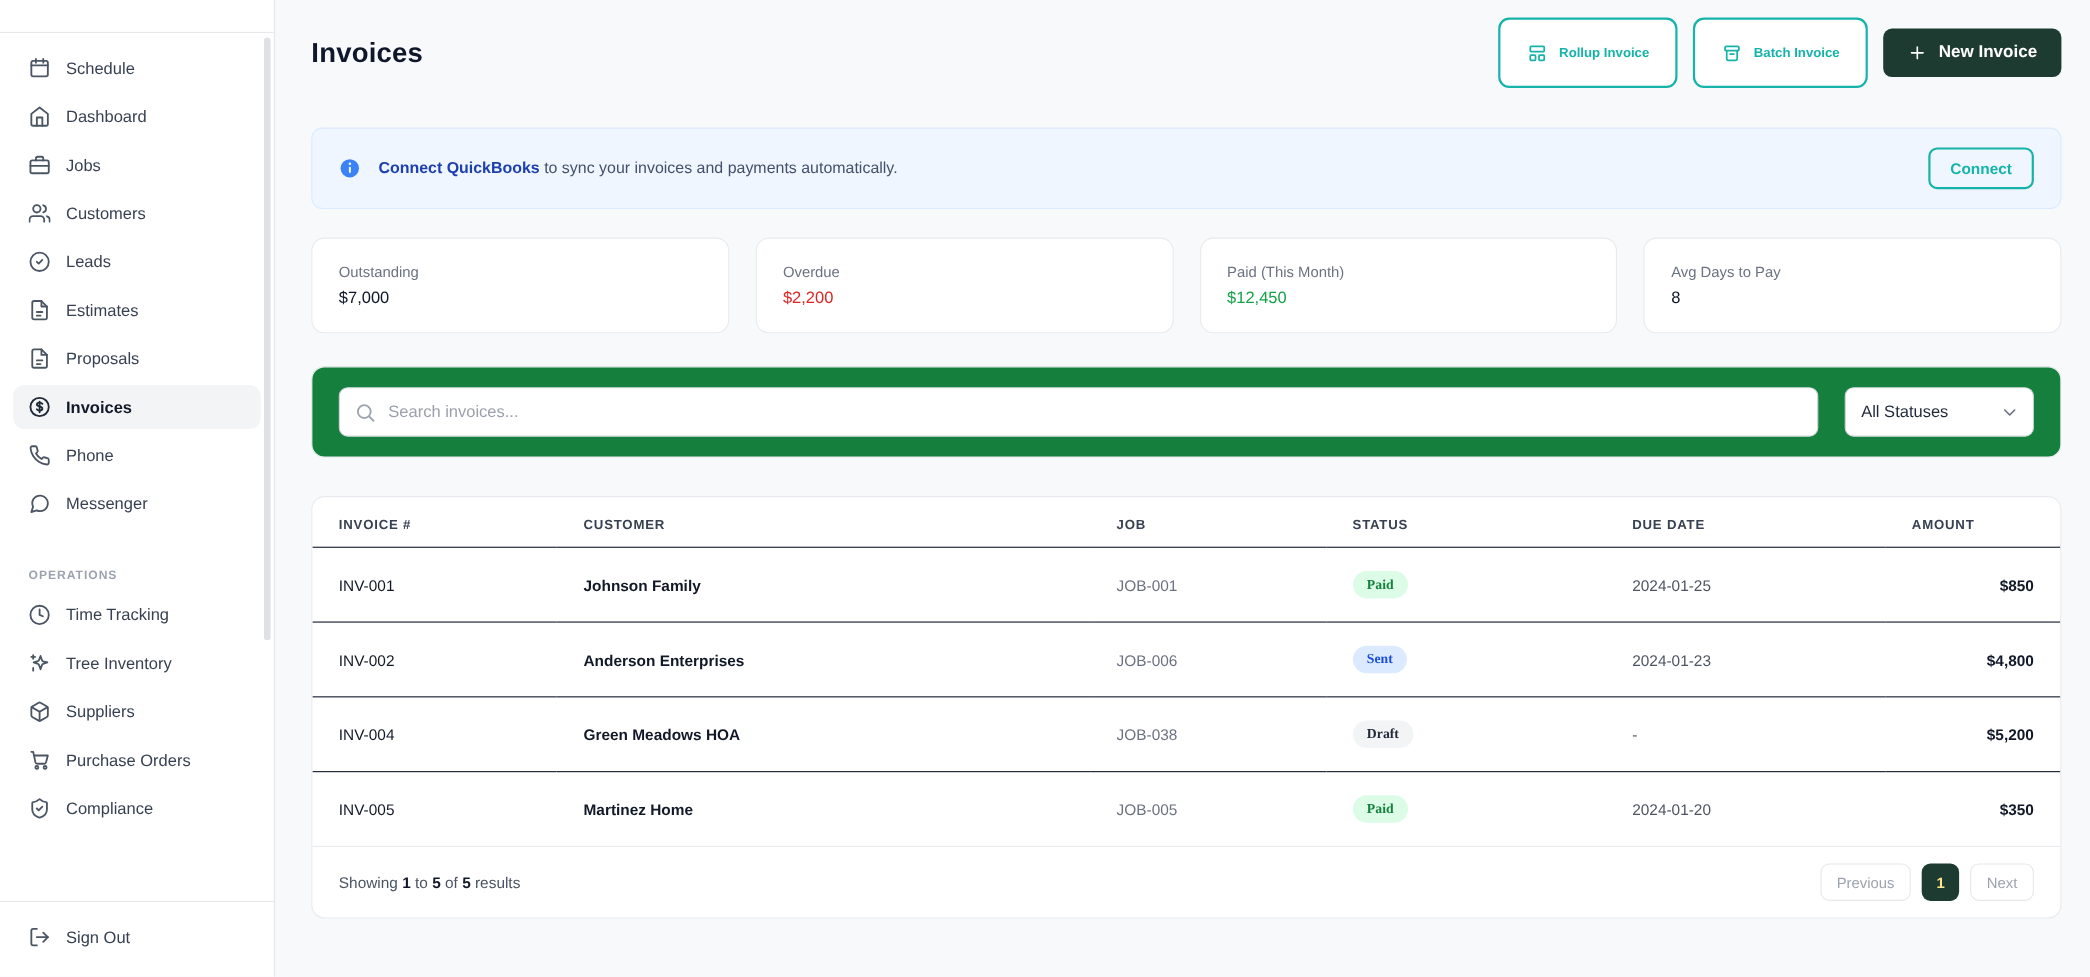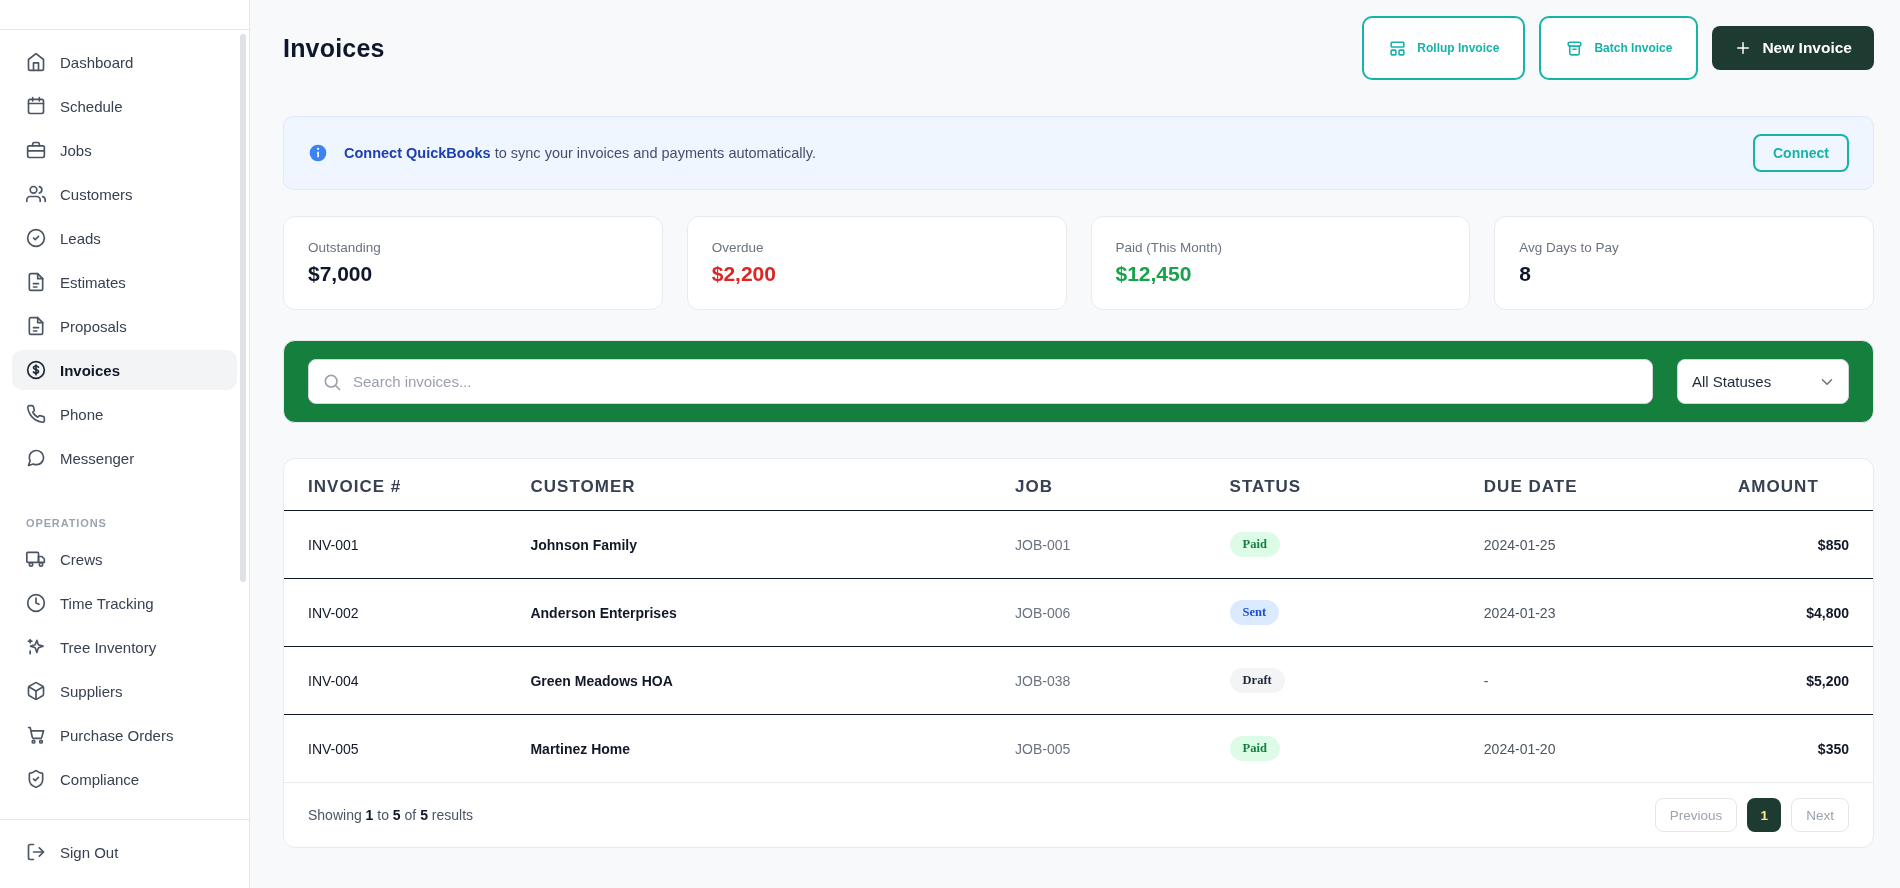--- a/index.html
+++ b/index.html
@@ -34,38 +34,38 @@
   .banner-icon { display:flex; }
   .banner-icon svg { width:20px; height:20px; }
   .banner-text { flex:1; font-size:14.5px; color:#44506b; }
   .banner-text b { color:#1e40af; font-weight:700; }
   .btn-connect { height:38px; padding:0 18px; background:transparent; border:2px solid #16b3aa; border-radius:8px; color:#16b3aa; font-weight:700; font-size:14px; font-family:inherit; cursor:pointer; }
 
   
   .stats { display:flex; gap:24px; margin-top:26px; }
   .stat-card { flex:1; background:#fff; border:1px solid #e8eaed; border-radius:12px; padding:23px 24px; }
   .stat-label { font-size:13.5px; color:#6b7280; margin-bottom:7px; }
-  .stat-value { font-size:21px; font-weight:700; }
+  .stat-value { font-size:15px; font-weight:400; }
   .v-dark { color:#0f172a; } .v-red { color:#dc2626; } .v-green { color:#16a34a; }
 
   
   .filter-card { margin-top:30px; background:#15803d; border:1px solid #e8eaed; border-radius:12px; padding:18px 24px; display:flex; align-items:center; gap:24px; }
   .search-box { flex:1; position:relative; }
   .search-icon { position:absolute; left:14px; top:12.5px; color:#9ca3af; display:flex; }
   .search-icon svg { width:20px; height:20px; }
   .search-input { width:100%; height:45px; border:1px solid #d1d5db; border-radius:8px; padding:0 14px 0 44px; font-size:15px; color:#111827; font-family:inherit; outline:none; background:#fff; }
   .search-input::placeholder { color:#9aa1ad; }
   .status-select { flex:0 0 172px; height:45px; border:1px solid #d1d5db; border-radius:8px; background:#fff; display:flex; align-items:center; justify-content:space-between; padding:0 12px 0 14px; font-size:15px; color:#1f2937; cursor:pointer; }
   .status-select svg { width:18px; height:18px; color:#6b7280; }
 
   
   .table-card { margin-top:35px; background:#fff; border:1px solid #e8eaed; border-radius:12px; overflow:hidden; }
   table { width:100%; border-collapse:collapse; table-layout:fixed; }
   col.c1{width:14%} col.c2{width:30.5%} col.c3{width:13.5%} col.c4{width:16%} col.c5{width:16%} col.c6{width:10%}
-  th { text-align:left; font-size:17px; font-weight:700; letter-spacing:.06em; color:#374151; padding:18px 24px 13px 24px; white-space:nowrap; }
+  th { text-align:left; font-size:12px; font-weight:700; letter-spacing:.06em; color:#374151; padding:18px 24px 13px 24px; white-space:nowrap; }
   td { padding:21px 24px; font-size:14px; border-top:1px solid #0f172a; white-space:nowrap; }
   td.invoice { color:#111827; font-weight:500; }
   td.customer { color:#111827; font-weight:700; }
   td.job { color:#6b7280; }
   td.due { color:#4b5563; }
   td.amount { text-align:right; color:#111827; font-weight:600; }
   .badge { display:inline-block; padding:5px 13px; border-radius:999px; font-size:12.5px; font-weight:600;font-family:Liberation Serif, serif; }
   .badge-paid { background:#dcfce7; color:#15803d; }
   .badge-sent { background:#dbeafe; color:#1d4ed8; }
   .badge-overdue { background:#fee2e2; color:#b91c1c; }
@@ -81,42 +81,42 @@
 </head>
 <body>
 
 <aside class="sidebar">
   <div class="sidebar-top"></div>
   <nav class="nav">
 
     <div class="nav-item">
       <span class="nav-icon">
           <svg viewBox="0 0 24 24" fill="none" stroke="currentColor" stroke-width="2" stroke-linecap="round" stroke-linejoin="round">
-            <path d="m3 9 9-7 9 7v11a2 2 0 0 1-2 2H5a2 2 0 0 1-2-2z"></path>
-            <polyline points="9 22 9 13 15 13 15 22"></polyline>
-          </svg>
-        </span>
-      <span class="nav-label">Dashboard</span>
-    </div>
-
-    <div class="nav-item">
-      <span class="nav-icon">
-          <svg viewBox="0 0 24 24" fill="none" stroke="currentColor" stroke-width="2" stroke-linecap="round" stroke-linejoin="round">
             <rect x="3" y="4" width="18" height="17" rx="2"></rect>
             <line x1="16" y1="2" x2="16" y2="6"></line>
             <line x1="8" y1="2" x2="8" y2="6"></line>
             <line x1="3" y1="9" x2="21" y2="9"></line>
           </svg>
         </span>
       <span class="nav-label">Schedule</span>
     </div>
 
     <div class="nav-item">
       <span class="nav-icon">
           <svg viewBox="0 0 24 24" fill="none" stroke="currentColor" stroke-width="2" stroke-linecap="round" stroke-linejoin="round">
+            <path d="m3 9 9-7 9 7v11a2 2 0 0 1-2 2H5a2 2 0 0 1-2-2z"></path>
+            <polyline points="9 22 9 13 15 13 15 22"></polyline>
+          </svg>
+        </span>
+      <span class="nav-label">Dashboard</span>
+    </div>
+
+    <div class="nav-item">
+      <span class="nav-icon">
+          <svg viewBox="0 0 24 24" fill="none" stroke="currentColor" stroke-width="2" stroke-linecap="round" stroke-linejoin="round">
             <rect x="2" y="7" width="20" height="14" rx="2"></rect>
             <path d="M16 7V5a2 2 0 0 0-2-2h-4a2 2 0 0 0-2 2v2"></path>
             <path d="M2 13h20"></path>
           </svg>
         </span>
       <span class="nav-label">Jobs</span>
     </div>
 
     <div class="nav-item">
       <span class="nav-icon">
@@ -188,31 +188,20 @@
       <span class="nav-icon">
           <svg viewBox="0 0 24 24" fill="none" stroke="currentColor" stroke-width="2" stroke-linecap="round" stroke-linejoin="round">
             <path d="M21 11.5a8.38 8.38 0 0 1-.9 3.8 8.5 8.5 0 0 1-7.6 4.7 8.38 8.38 0 0 1-3.8-.9L3 21l1.9-5.7a8.38 8.38 0 0 1-.9-3.8 8.5 8.5 0 0 1 4.7-7.6 8.38 8.38 0 0 1 3.8-.9h.5a8.48 8.48 0 0 1 8 8z"></path>
           </svg>
         </span>
       <span class="nav-label">Messenger</span>
     </div>
 
     <div class="section-label">OPERATIONS</div>
 
-    <div class="nav-item">
-      <span class="nav-icon">
-          <svg viewBox="0 0 24 24" fill="none" stroke="currentColor" stroke-width="2" stroke-linecap="round" stroke-linejoin="round">
-            <rect x="1" y="4" width="14" height="12" rx="1"></rect>
-            <path d="M15 9h4l3 3v4h-7z"></path>
-            <circle cx="6" cy="18.5" r="2"></circle>
-            <circle cx="18" cy="18.5" r="2"></circle>
-          </svg>
-        </span>
-      <span class="nav-label">Crews</span>
-    </div>
 
     <div class="nav-item">
       <span class="nav-icon">
           <svg viewBox="0 0 24 24" fill="none" stroke="currentColor" stroke-width="2" stroke-linecap="round" stroke-linejoin="round">
             <circle cx="12" cy="12" r="10"></circle>
             <polyline points="12 6 12 12 15.5 13.5"></polyline>
           </svg>
         </span>
       <span class="nav-label">Time Tracking</span>
     </div>

